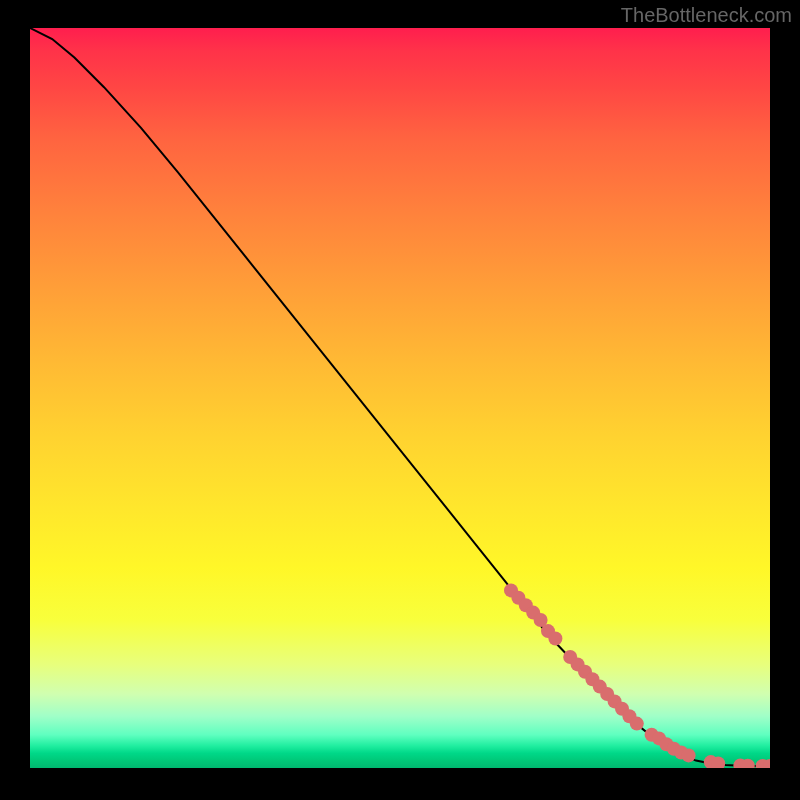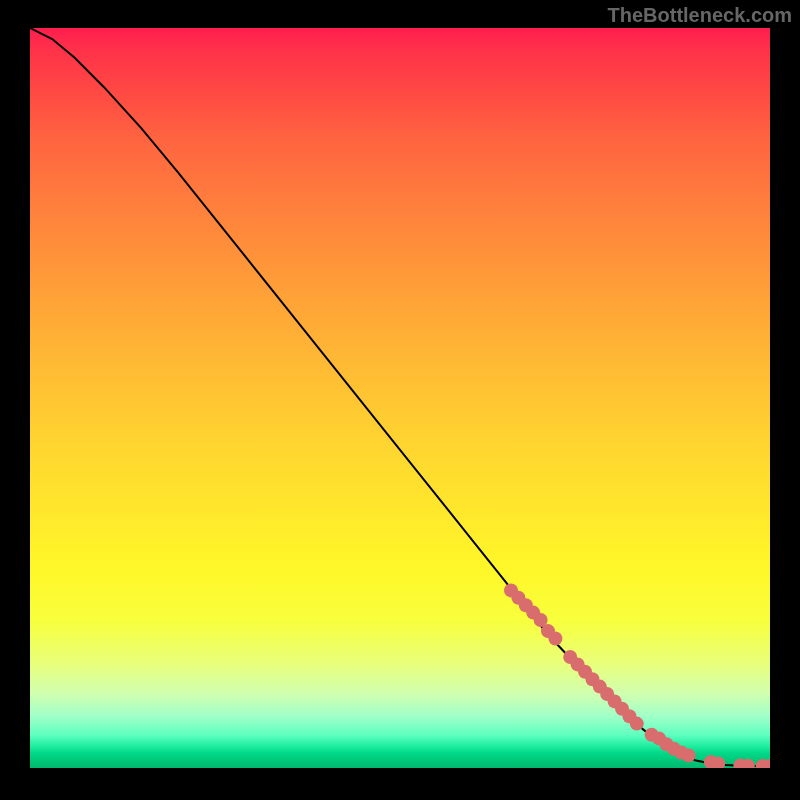--- a/index.html
+++ b/index.html
@@ -13,21 +13,21 @@
       background: #000;
       position: relative;
       font-family: Arial, sans-serif;
     }
     .watermark {
       position: absolute;
       top: 4px;
       right: 8px;
       color: #666;
       font-size: 20px;
-      font-weight: bold;
+      font-weight: normal;
       z-index: 10;
     }
     .plot-area {
       position: absolute;
       left: 30px;
       top: 28px;
       width: 740px;
       height: 740px;
       background: linear-gradient(to bottom,
         #ff1e4e 0%,

